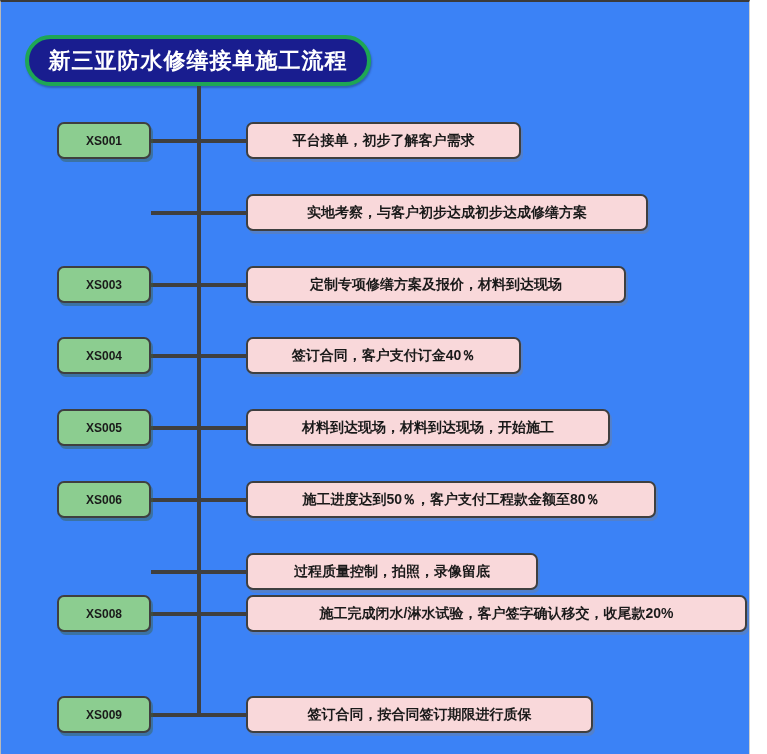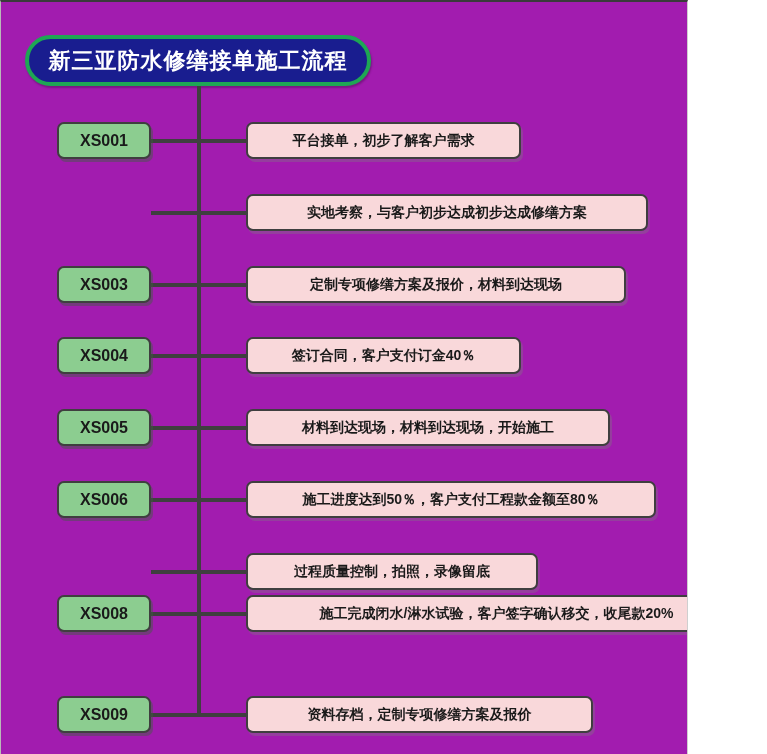--- a/index.html
+++ b/index.html
@@ -1,18 +1,18 @@
 <!DOCTYPE html>
 <html><head>
 <meta charset="utf-8">
 <style>
   html,body{margin:0;padding:0;background:#fff;}
   body{font-family:"Liberation Sans","DejaVu Sans",sans-serif;}
   .canvas{
-    position:relative;width:688px;height:754px;background:#a21caf;overflow:hidden;
+    position:relative;width:750px;height:754px;background:#3b82f6;overflow:hidden;
     border-top:2px solid #3a3a3a;border-left:1px solid #b9b9b9;border-right:1px solid #cfcfcf;
     box-sizing:border-box;
   }
   .title-pill{
     position:absolute;left:24px;top:33px;width:346px;height:51px;
     background:#191d8f;border:4px solid #1ea654;border-radius:27px;
     display:flex;align-items:center;justify-content:center;box-sizing:border-box;
     color:#ffffff;font-size:22px;font-weight:bold;letter-spacing:1px;
     box-shadow:1px 2px 2px rgba(0,0,0,0.25);
   }
@@ -20,21 +20,21 @@
     position:absolute;left:196px;top:84px;width:4px;height:631px;background:#3f3f3f;
   }
   .row{position:absolute;left:0;height:38px;width:767px;}
   .connector{
     position:absolute;left:150px;top:17px;width:98px;height:4px;background:#3f3f3f;
   }
   .code-box{
     position:absolute;left:56px;top:0;width:94px;height:37px;
     background:#8ccd90;border:2px solid #3f3f3f;border-radius:7px;
     display:flex;align-items:center;justify-content:center;box-sizing:border-box;
-    font-size:16px;font-weight:bold;color:#1a1a1a;
+    font-size:12px;font-weight:bold;color:#1a1a1a;
     box-shadow:2px 3px 0 rgba(60,95,62,0.45);
   }
   .step-box{
     position:absolute;left:245px;top:0;height:37px;
     background:#f9d8da;border:2px solid #3f3f3f;border-radius:7px;
     display:flex;align-items:center;justify-content:center;box-sizing:border-box;
     font-size:14px;font-weight:bold;color:#1a1a1a;white-space:nowrap;
     box-shadow:2px 3px 0 rgba(125,125,125,0.35);
   }
   
@@ -95,16 +95,16 @@
 
   <div class="row r8">
     <div class="connector"></div>
     <div class="code-box">XS008</div>
     <div class="step-box w8">施工完成闭水/淋水试验，客户签字确认移交，收尾款20%</div>
   </div>
 
   <div class="row r9">
     <div class="connector"></div>
     <div class="code-box">XS009</div>
-    <div class="step-box w9">资料存档，定制专项修缮方案及报价</div>
+    <div class="step-box w9">签订合同，按合同签订期限进行质保</div>
   </div>
 
 </div>
 
 </body></html>

